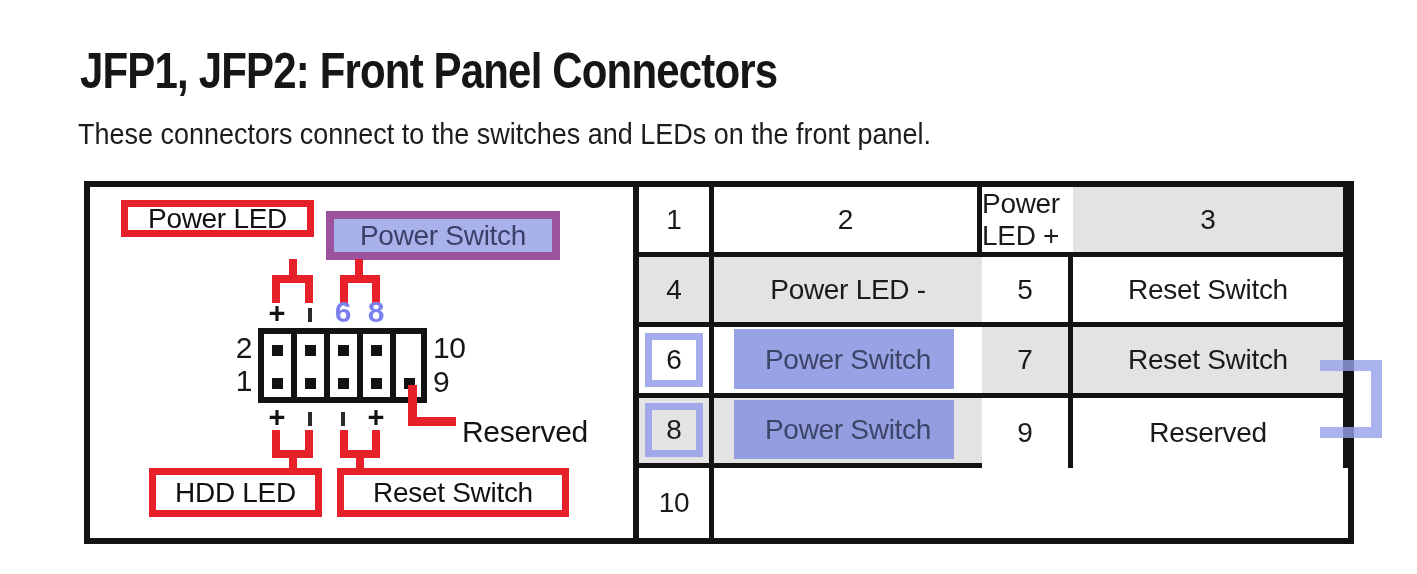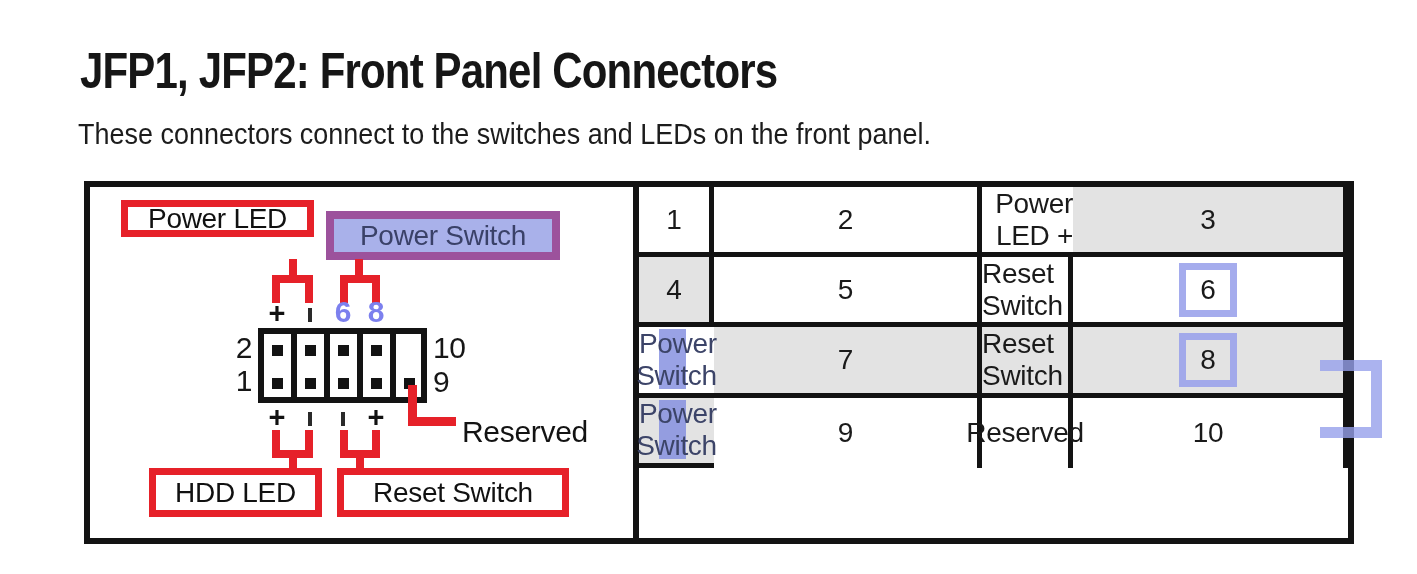--- a/index.html
+++ b/index.html
@@ -90,21 +90,21 @@
     grid-template-columns: 75px 268px 91px 1fr;
     grid-template-rows: repeat(5, 1fr);
   }
   .cell {
     box-sizing: border-box; position: relative;
     display: flex; align-items: center; justify-content: center;
     font-size: 28px; color: #1a1a1a; letter-spacing: -0.3px;
     border-right: 5px solid #131313; border-bottom: 5px solid #131313;
     background: #fff;
   }
-  .cell.colD    { border-right: none; text-align: right; }
+  .cell.colD    { border-right: none; }
   .cell.rowLast { border-bottom: none; }
   .cell.shaded  { background: #e3e3e3; }
   .cell .txt { position: relative; z-index: 2; }
   .cell.hltext .txt { color: #3c4468; }
 
   .hl-fill {
     position: absolute; left: 20px; right: 28px; top: 2px; bottom: 4px;
     background: rgba(130,142,223,0.82); z-index: 1;
   }
   .hl-pinbox {
@@ -218,20 +218,23 @@
     <div class="cell colD">
         <span class="txt">Power LED +</span>
       </div>
 
     <div class="cell colA shaded">
         <span class="txt">3</span>
       </div>
     <div class="cell colC shaded">
         <span class="txt">4</span>
       </div>
+    <div class="cell colD shaded">
+        <span class="txt">Power LED -</span>
+      </div>
 
     <div class="cell colA">
         <span class="txt">5</span>
       </div>
     <div class="cell colB">
         <span class="txt">Reset Switch</span>
       </div>
     <div class="cell colC">
       <div class="hl-pinbox"></div>
       <span class="txt">6</span>

